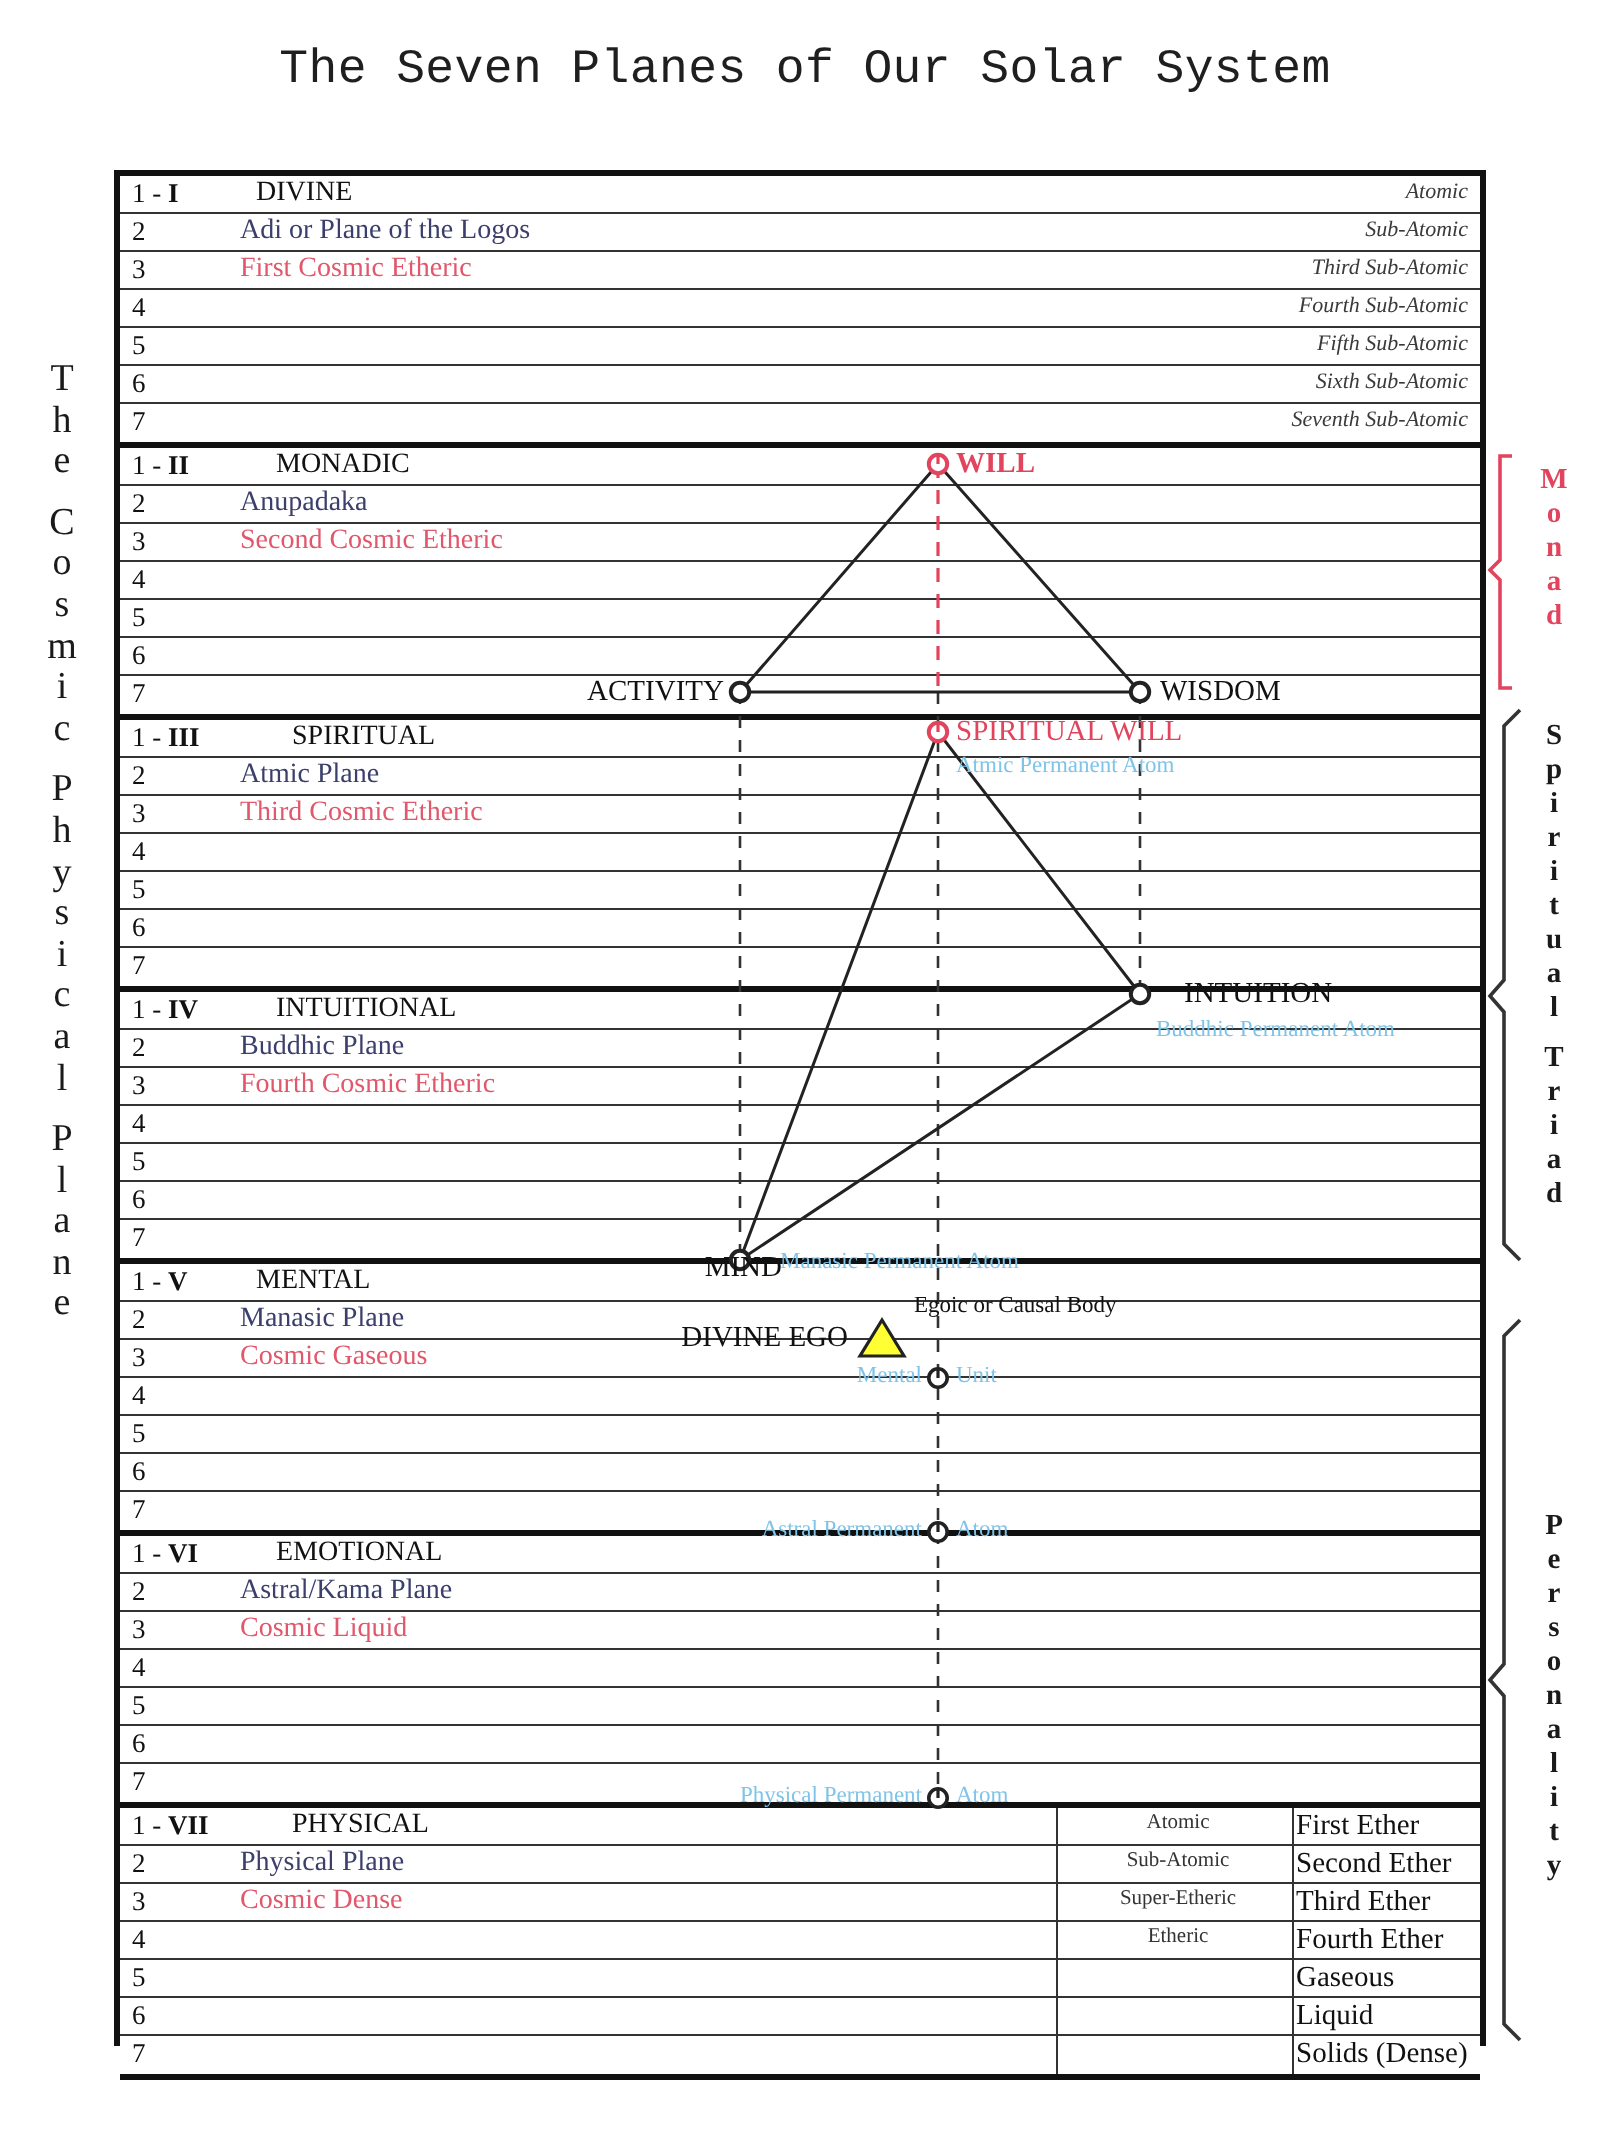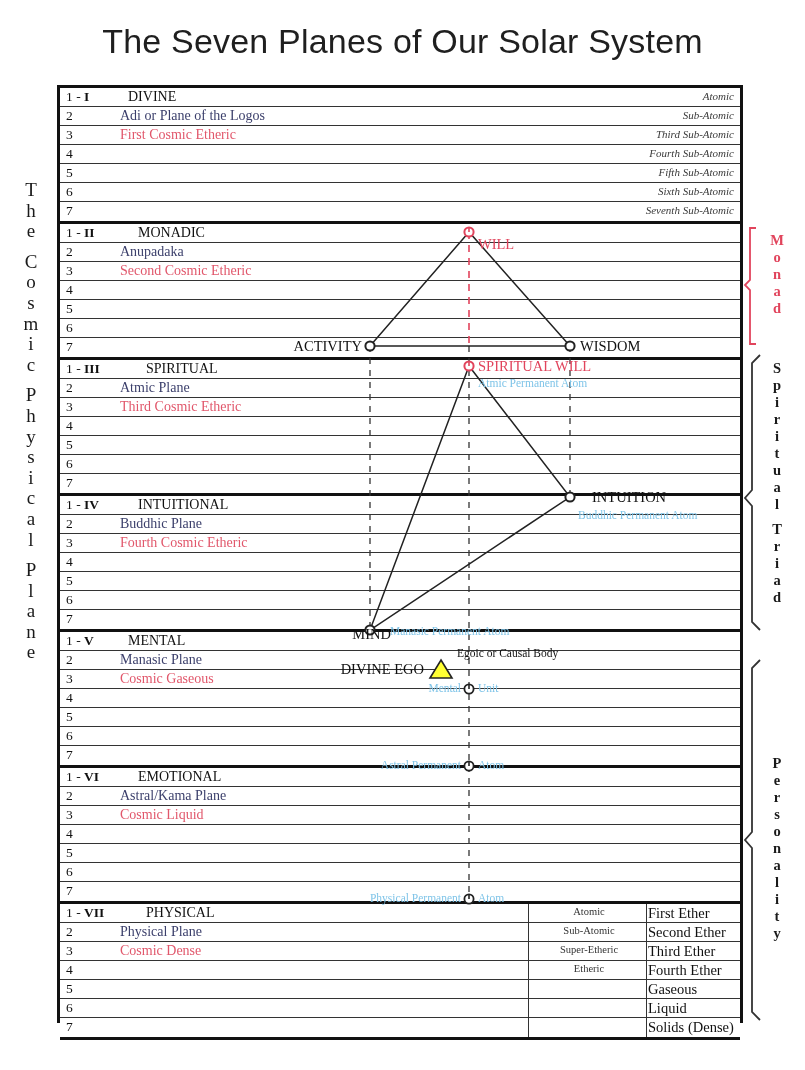--- a/index.html
+++ b/index.html
@@ -15,22 +15,22 @@
     color: #1a1a1a;
     overflow: hidden;
   }
 
   
   .doc-title {
     position: absolute;
     left: 0; top: 22px;
     width: 805px;
     text-align: center;
-    font-size: 34px;
-    font-family: Liberation Sans, sans-serif;
+    font-size: 24px;
+    font-family: Liberation Mono, monospace;
     color: #1f1f1f;
     letter-spacing: 0.2px;
   }
   .doc-caption {
     position: absolute;
     left: 0; top: 1032px;
     width: 805px;
     text-align: center;
     font-size: 29px;
     font-family: "Liberation Serif", serif;
@@ -452,21 +452,21 @@
   <line x1="469" y1="227.4" x2="469" y2="232" stroke="#e1445c" stroke-width="1.6"></line>
   <line x1="469" y1="361.4" x2="469" y2="366" stroke="#e1445c" stroke-width="1.6"></line>
 
   <polygon points="441,660 452,678 430,678" fill="#ffff33" stroke="#222" stroke-width="1.6"></polygon>
 
   <path d="M 756 228 L 750 228 L 750 280 L 745 285 L 750 290 L 750 344 L 756 344" fill="none" stroke="#e1445c" stroke-width="1.8"></path>
   <path d="M 760 355 L 752 363 L 752 490 L 745 498 L 752 506 L 752 622 L 760 630" fill="none" stroke="#333" stroke-width="1.8"></path>
   <path d="M 760 660 L 752 668 L 752 832 L 745 840 L 752 848 L 752 1012 L 760 1020" fill="none" stroke="#333" stroke-width="1.8"></path>
 </svg>
 
-<div class="nlabel red" style="left:478px; top:236px;">WILL</div>
+<div class="nlabel red" style="left:478px; top:224px;font-weight:bold;">WILL</div>
 <div class="nlabel rt" style="left:362px; top:338px;">ACTIVITY</div>
 <div class="nlabel" style="left:580px; top:338px;">WISDOM</div>
 <div class="nlabel red" style="left:478px; top:358px;">SPIRITUAL WILL</div>
 <div class="nlabel cyan" style="left:478px; top:377px;">Atmic Permanent Atom</div>
 <div class="nlabel" style="left:580px; top:489px;margin-left:12px;">INTUITION</div>
 <div class="nlabel cyan" style="left:578px; top:509px;">Buddhic Permanent Atom</div>
 <div class="nlabel rt" style="left:362px; top:626px;margin-left:29px;">MIND</div>
 <div class="nlabel cyan" style="left:390px; top:625px;">Manasic Permanent Atom</div>
 <div class="nlabel rt" style="left:424px; top:661px;">DIVINE EGO</div>
 <div class="nlabel small" style="left:457px; top:647px;">Egoic or Causal Body</div>

